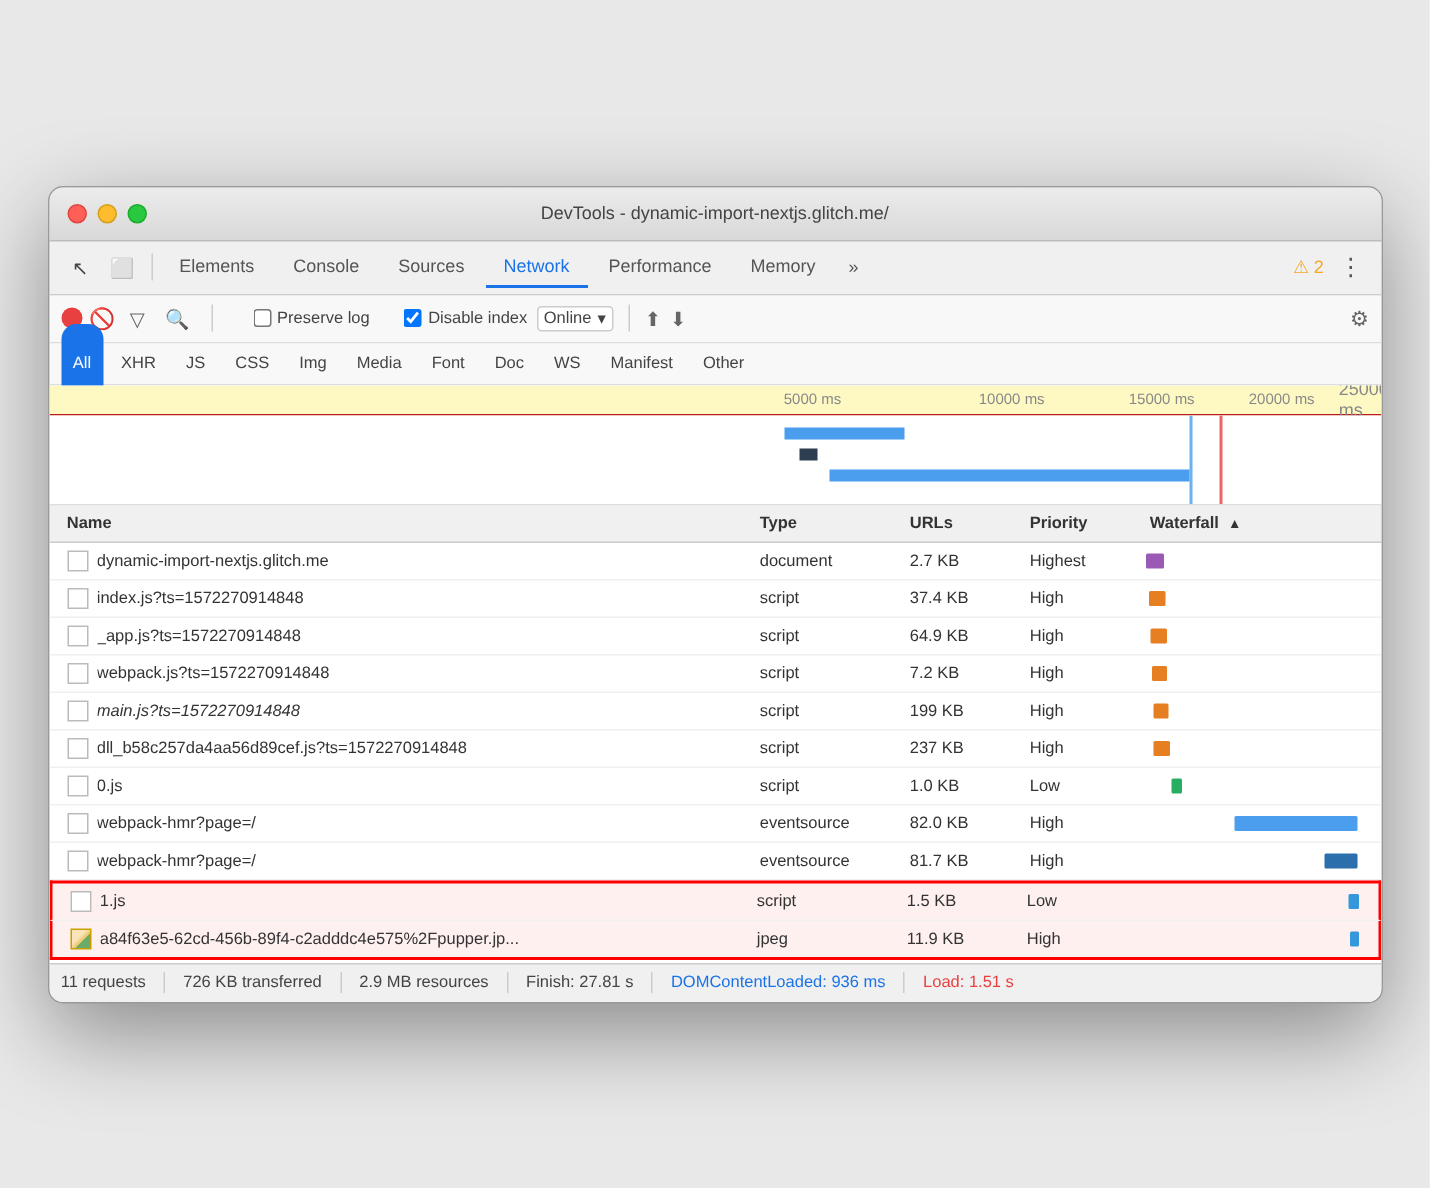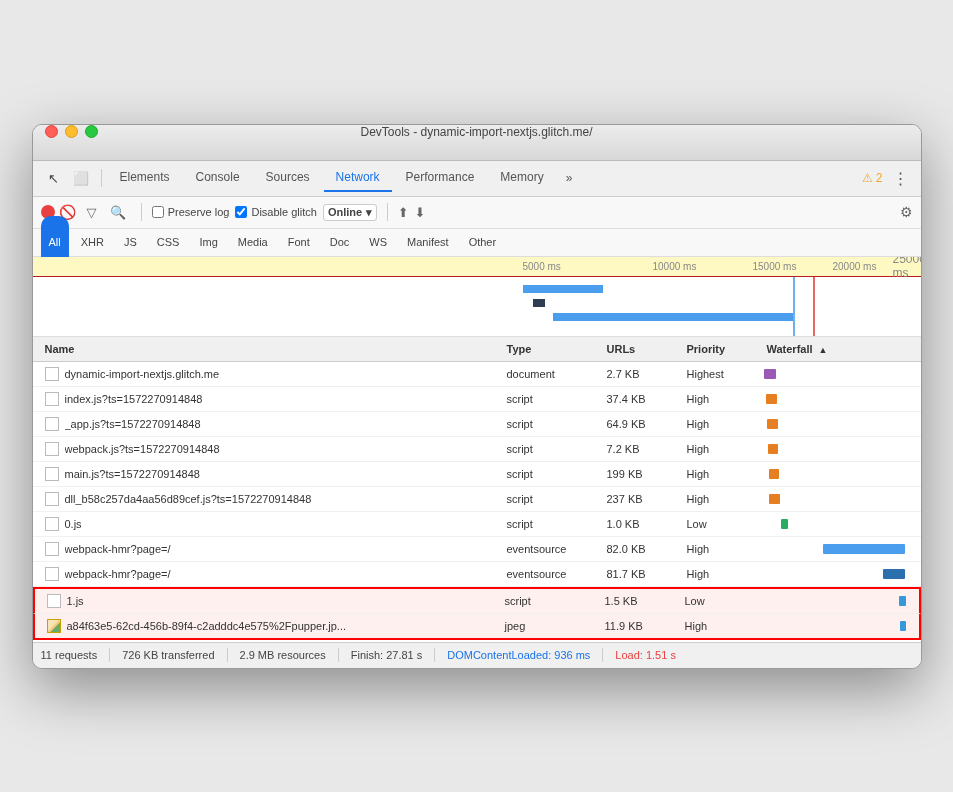--- a/index.html
+++ b/index.html
@@ -16,21 +16,21 @@
       background: #f5f5f5;
       border-radius: 10px;
       box-shadow: 0 20px 60px rgba(0,0,0,0.4);
       overflow: hidden;
       border: 1px solid #999;
     }
     .title-bar {
       background: linear-gradient(to bottom, #ececec, #d8d8d8);
       height: 36px;
       display: flex;
-      align-items: flex-start;
+      align-items: center;
       padding: 0 12px;
       border-bottom: 1px solid #bbb;
       position: relative;
     }
     .traffic-lights {
       display: flex;
       gap: 7px;
       align-items: center;
     }
     .traffic-light {
@@ -149,34 +149,34 @@
       background: #ccc;
       margin: 0 4px;
     }
     .checkbox-label {
       display: flex;
       align-items: center;
       gap: 4px;
       font-size: 11px;
       color: #444;
       cursor: pointer;
+      margin-left: 17px;
     }
     .checkbox-label input { width: 12px; height: 12px; }
     .online-select {
       display: flex;
       align-items: center;
       gap: 4px;
       font-size: 11px;
       color: #444;
       border: 1px solid #ccc;
       border-radius: 3px;
       padding: 1px 4px;
       background: white;
       cursor: pointer;
-      font-weight: bold;
     }
     .upload-download {
       display: flex;
       gap: 6px;
       color: #666;
       font-size: 13px;
     }
     .settings-btn {
       margin-left: auto;
       font-size: 14px;
@@ -364,21 +364,21 @@
     <div class="stop-btn">🚫</div>
     <div class="filter-btn">▽</div>
     <div class="search-btn">🔍</div>
     <div class="separator"></div>
     <label class="checkbox-label">
       <input type="checkbox" style="">
       <span>Preserve log</span>
     </label>
     <label class="checkbox-label">
       <input type="checkbox" checked="" style="">
-      <span>Disable glitch</span>
+      <span>Disable index</span>
     </label>
     <div class="online-select">
       <span>Online</span>
       <span>▾</span>
     </div>
     <div class="separator"></div>
     <div class="upload-download">
       <span>⬆</span>
       <span>⬇</span>
     </div>
@@ -476,21 +476,21 @@
         <div class="td">script</div>
         <div class="td">7.2 KB</div>
         <div class="td">High</div>
         <div class="td waterfall-cell" style="position: relative; height: 20px;">
           <div style="position: absolute; height: 10px; top: 5px; border-radius: 1px; background: rgb(230, 126, 34); left: 3.5%; width: 7%;"></div>
         </div>
       </div>
       <div class="table-row">
         <div class="td name-cell">
           <div class="file-icon"></div>
-          <span style="overflow: hidden; text-overflow: ellipsis; white-space: nowrap;">main.js?ts=1572270914848</span>
+          <span style="overflow: hidden; text-overflow: ellipsis; white-space: nowrap; font-style: italic;">main.js?ts=1572270914848</span>
         </div>
         <div class="td">script</div>
         <div class="td">199 KB</div>
         <div class="td">High</div>
         <div class="td waterfall-cell" style="position: relative; height: 20px;">
           <div style="position: absolute; height: 10px; top: 5px; border-radius: 1px; background: rgb(230, 126, 34); left: 4%; width: 7%;"></div>
         </div>
       </div>
       <div class="table-row">
         <div class="td name-cell">

